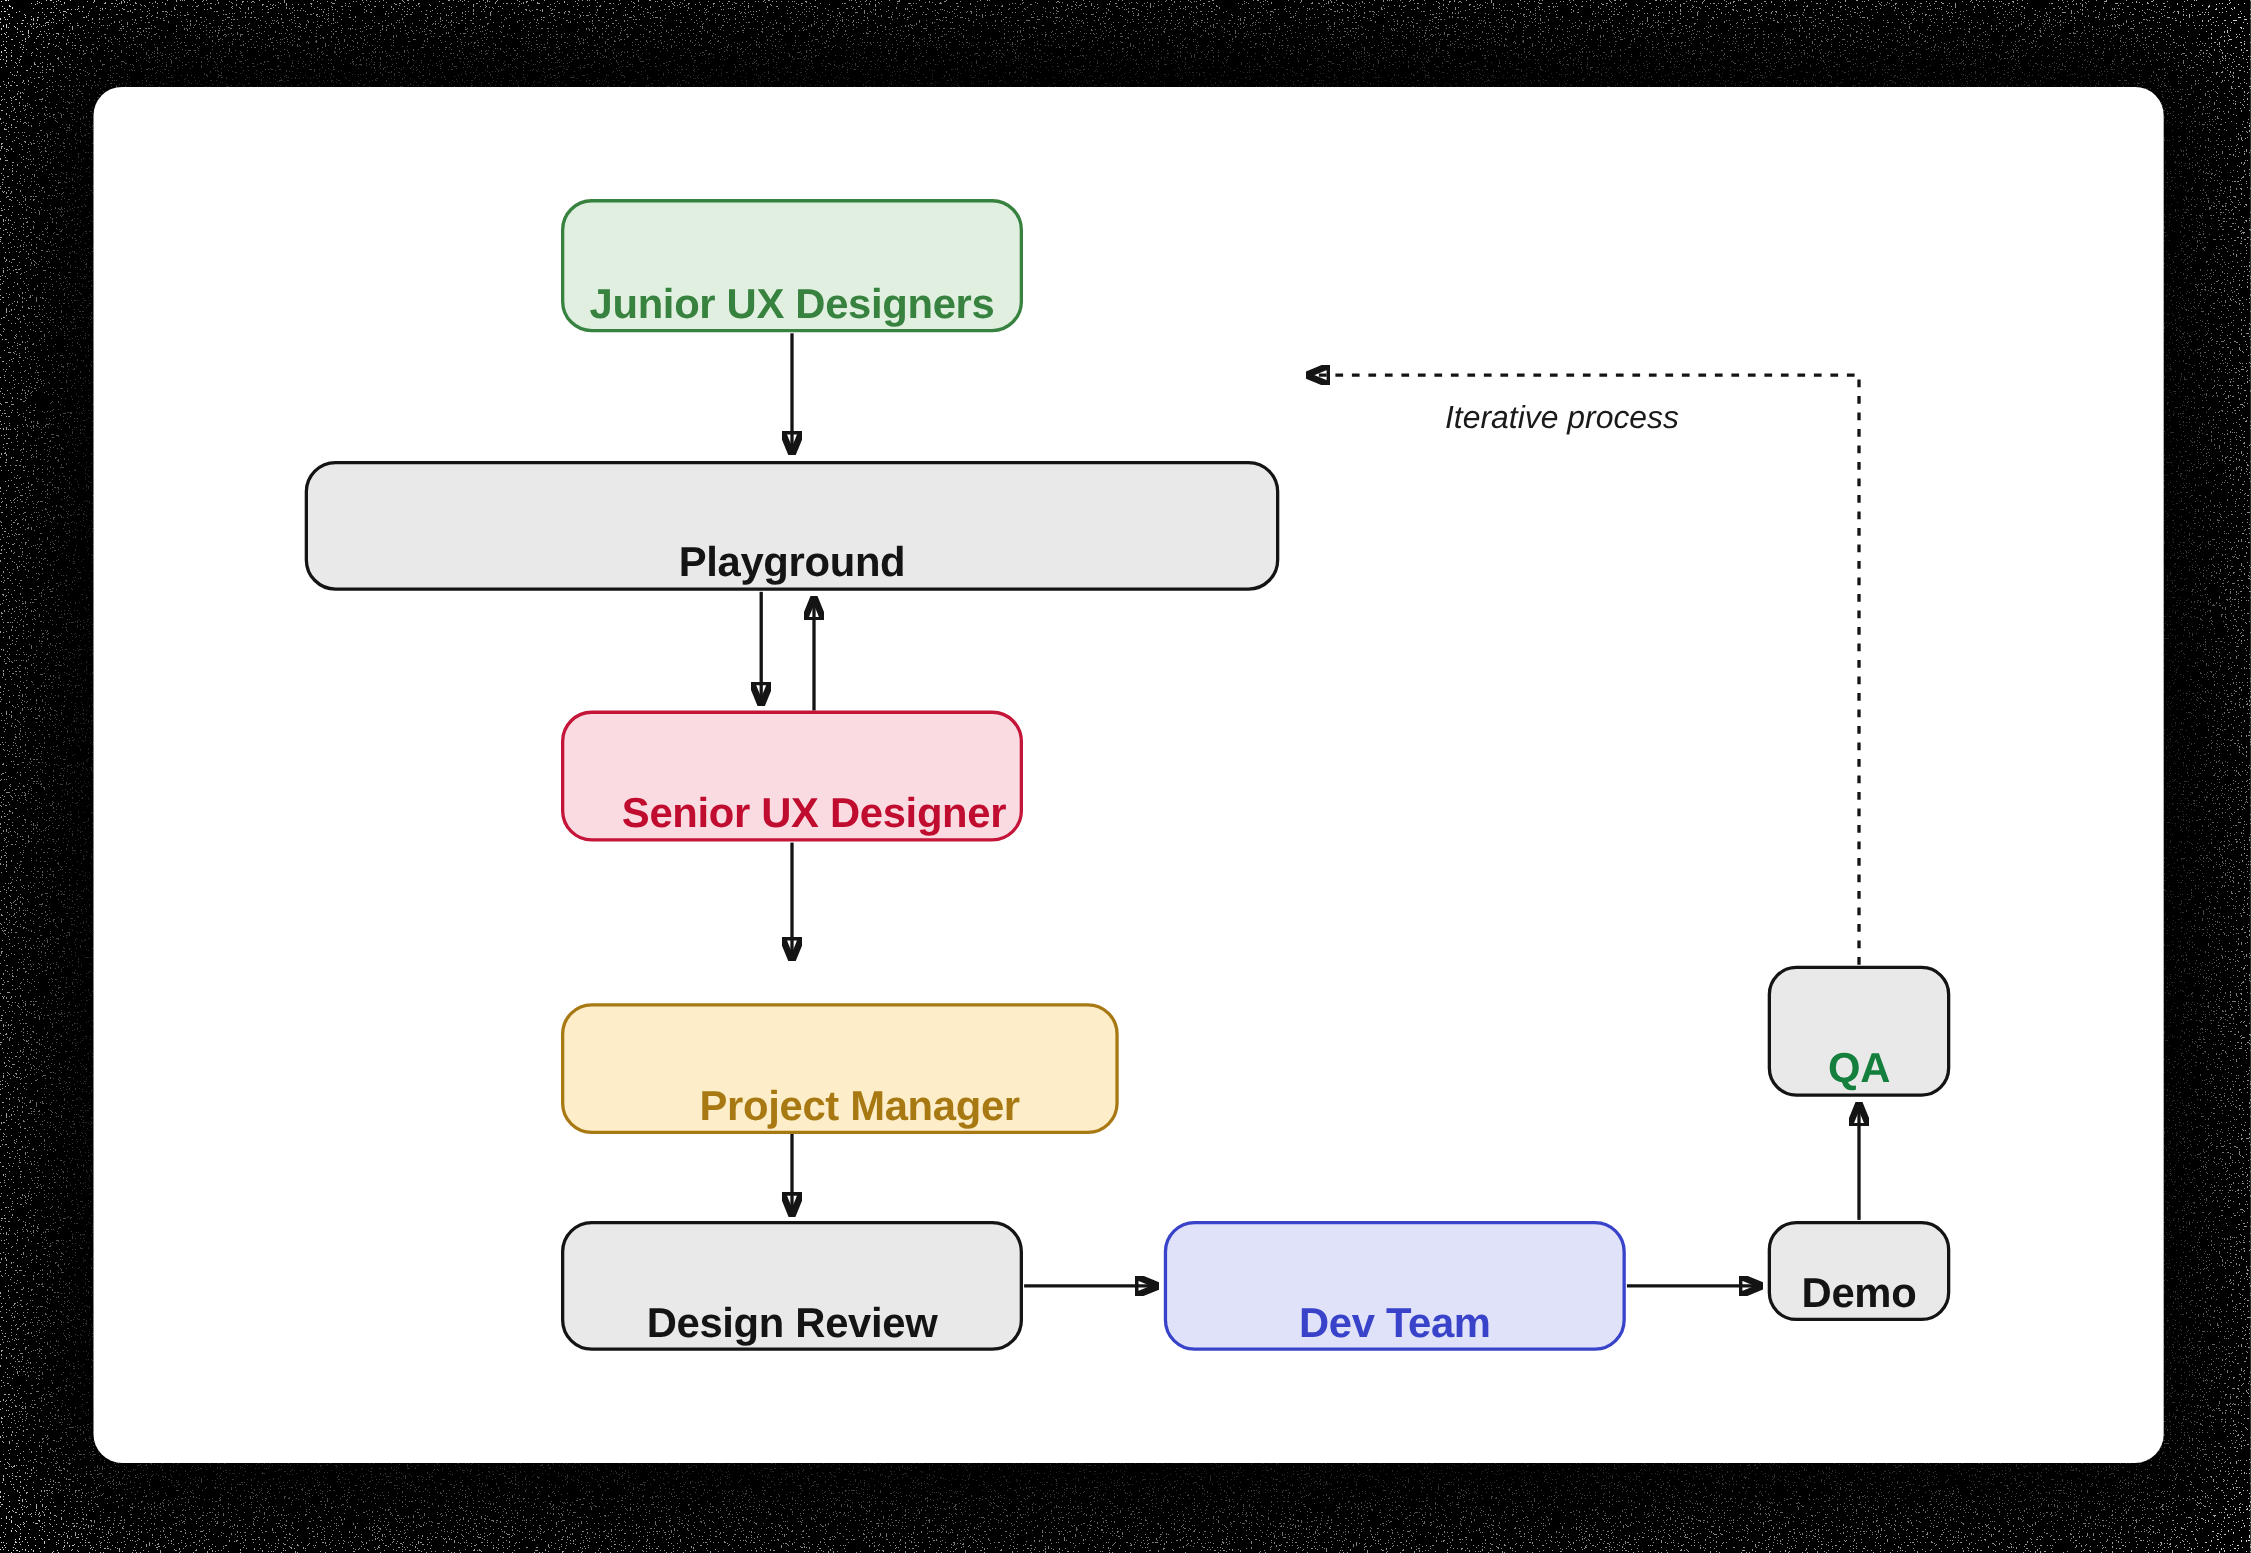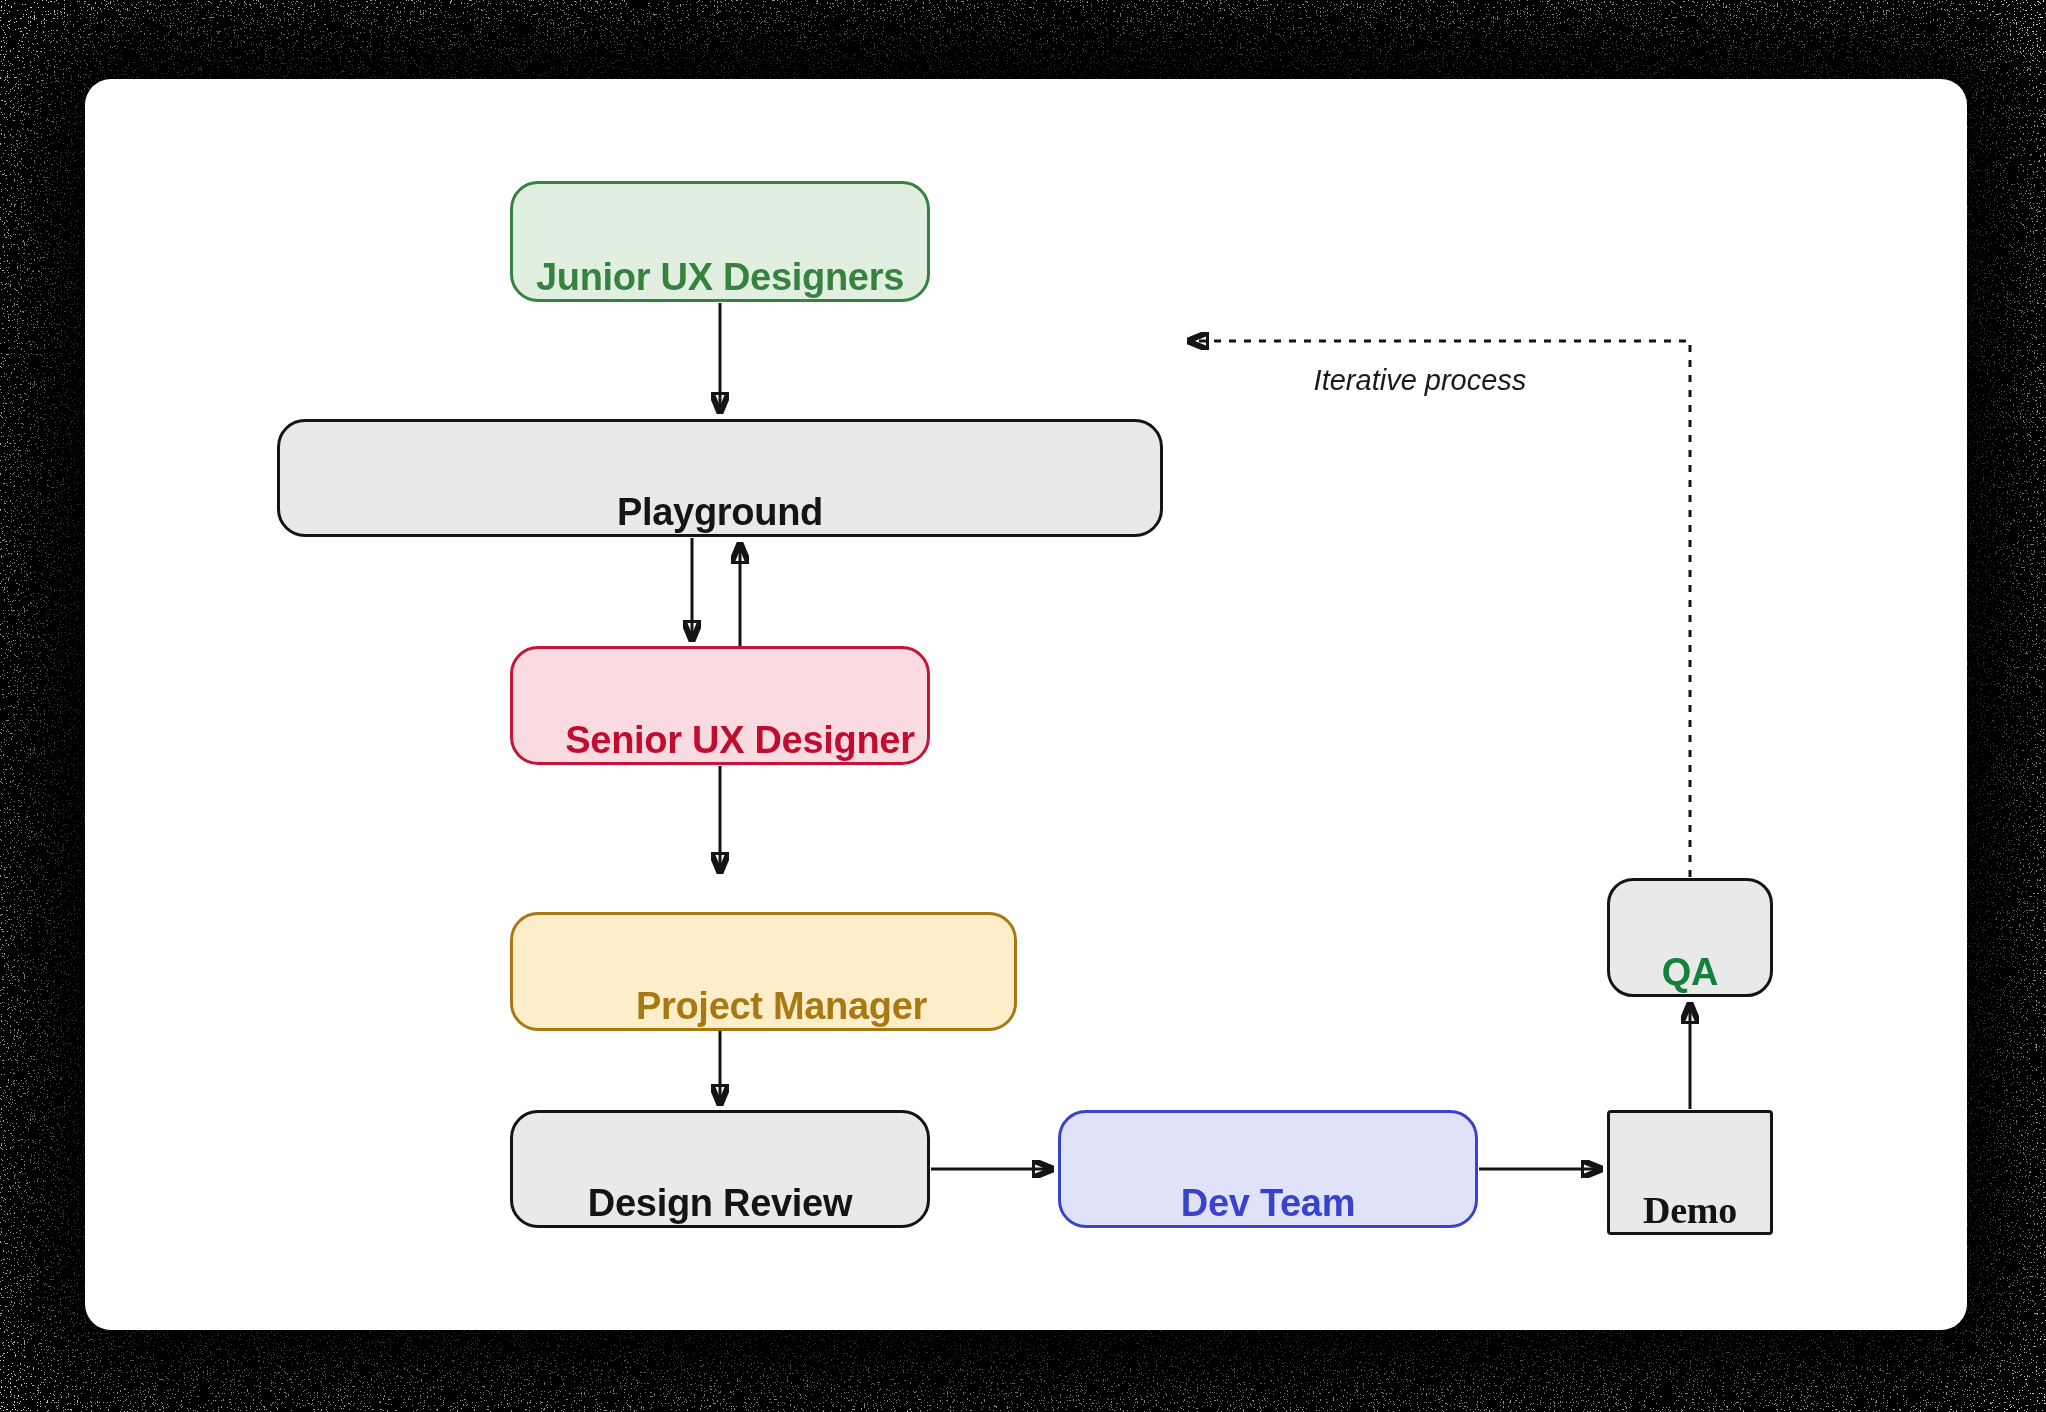--- a/index.html
+++ b/index.html
@@ -37,21 +37,21 @@
     font-weight: 700; font-size: 38px; letter-spacing: -0.3px;
     box-sizing: border-box;
     cursor: default;
   }
   .n-junior        { left: 510px;  top: 181px;  width: 420px; height: 121px; }
   .n-playground    { left: 277px;  top: 419px;  width: 886px; height: 118px; }
   .n-senior        { left: 510px;  top: 646px;  width: 420px; height: 119px; padding-left: 40px; }
   .n-pm            { left: 510px;  top: 912px;  width: 507px; height: 119px; padding-left: 36px; }
   .n-design-review { left: 510px;  top: 1110px; width: 420px; height: 118px; }
   .n-dev-team      { left: 1058px; top: 1110px; width: 420px; height: 118px; }
-  .n-demo          { left: 1607px; top: 1110px; width: 166px; height: 125px; border-radius: 4px; font-family: Liberation Serif, serif; }
+  .n-demo          { left: 1607px; top: 1110px; width: 166px; height: 91px; border-radius: 26px; }
   .n-qa            { left: 1607px; top: 878px;  width: 166px; height: 119px; border-radius: 26px; }
   .iterative-label {
     position: absolute; z-index: 4;
     left: 1280px; top: 364px; width: 280px;
     text-align: center;
     font-style: italic; font-weight: 500; font-size: 29px;
     color: #1a1a1a;
   }
 </style>
 </head>

